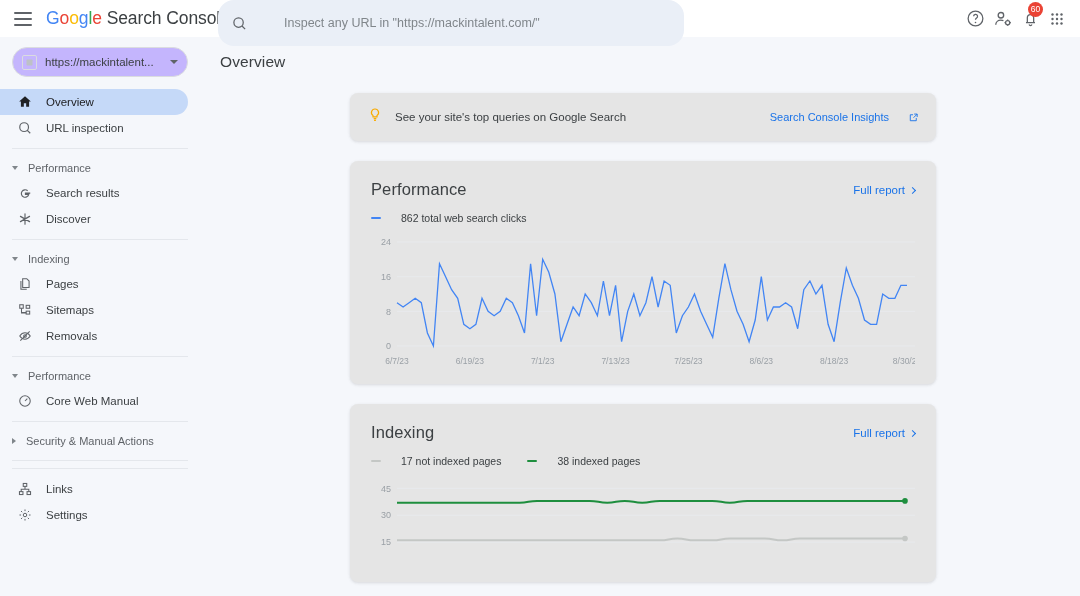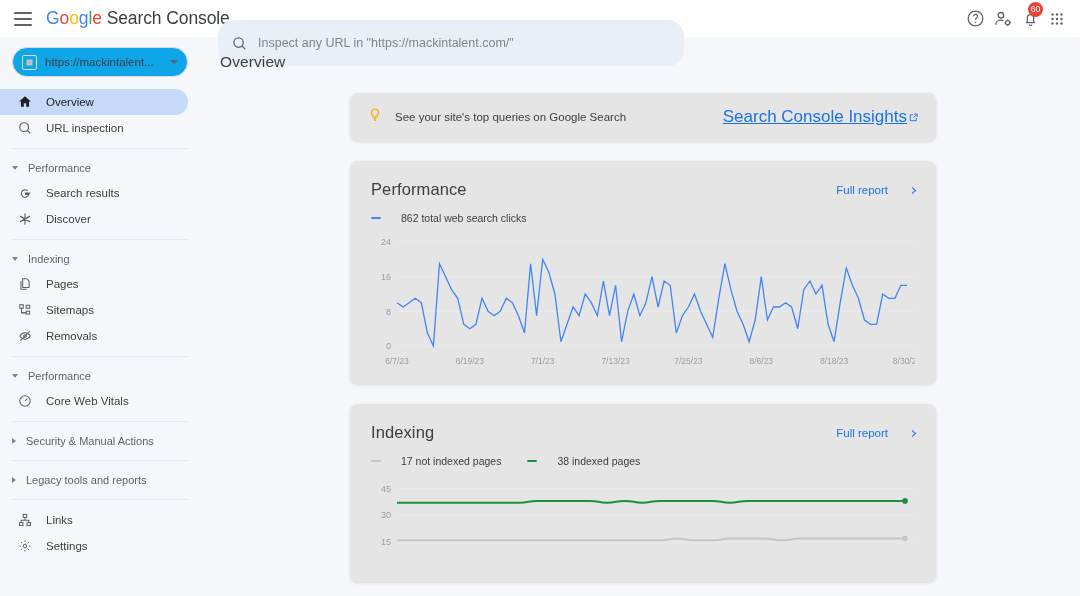--- a/index.html
+++ b/index.html
@@ -40,28 +40,29 @@
   }
   .brand .g1 { color: #4285f4; }
   .brand .g2 { color: #ea4335; }
   .brand .g3 { color: #fbbc05; }
   .brand .g4 { color: #4285f4; }
   .brand .g5 { color: #34a853; }
   .brand .g6 { color: #ea4335; }
 
   .searchwrap {
     position: absolute;
-    left: 218px; top: 20px;
+    left: 218px; top: 0;
     width: 466px; height: 46px;
     background: #eaeff7;
     border-radius: 16px;
     display: flex;
     align-items: center;
     padding: 0 14px;
     cursor: text;
+    gap: 26px;
   }
   .searchwrap svg { flex: 0 0 auto; }
   .searchinput {
     border: 0; outline: 0; background: transparent;
     font-family: "Liberation Sans", sans-serif;
     font-size: 12.5px;
     color: #5f6368;
     margin-left: 11px;
     width: 400px;
   }
@@ -97,21 +98,21 @@
     width: 200px;
     height: 559px;
     background: #f5f7fb;
     padding-top: 10px;
   }
   .siteselect {
     margin: 0 12px 12px 12px;
     height: 30px;
     border: 1px solid #dadce0;
     border-radius: 16px;
-    background: #0ea5e9;
+    background: #c4b5fd;
     display: flex;
     align-items: center;
     padding: 0 9px;
     cursor: pointer;
   }
   .site-favicon {
     width: 15px; height: 15px;
     border: 1px solid #dadce0;
     border-radius: 2px;
     display: flex; align-items: center; justify-content: center;
@@ -187,36 +188,35 @@
   }
   .insights {
     height: 48px;
     display: flex;
     align-items: center;
     padding: 0 17px;
     margin-bottom: 20px;
   }
   .insights-txt { font-size: 11.5px; color: #3c4043; margin-left: 12px; flex: 1; }
   .insights-link {
-    font-size: 17px;
+    font-size: 11px;
     color: #1a73e8;
     display: flex;
     align-items: center;
-    gap: 1px;
+    gap: 19px;
     cursor: pointer;
     white-space: nowrap;
-    text-decoration: underline;
   }
 
   .reportcard { padding: 19px 21px 10px 21px; margin-bottom: 20px; }
   .cardhead { display: flex; align-items: flex-start; justify-content: space-between; }
   .cardtitle { font-size: 16.5px; color: #3c4043; font-weight: 400; letter-spacing: 0.1px; }
   .fullreport {
     font-size: 11.5px; color: #1a73e8; cursor: pointer;
-    display: flex; align-items: center; gap: 22px; white-space: nowrap;
+    display: flex; align-items: center; gap: 5px; white-space: nowrap;
     padding-top: 4px;
   }
   .chev-r { display: block; width: 5px; height: 5px; border-right: 1.4px solid #1a73e8; border-top: 1.4px solid #1a73e8; transform: rotate(45deg); }
 
   .legendrow { display: flex; align-items: center; gap: 26px; margin-top: 13px; }
   .legend { display: flex; align-items: center; gap: 20px; font-size: 10.5px; color: #3c4043; cursor: pointer; }
   .dash { width: 10px; height: 2.5px; border-radius: 2px; display: block; }
 
   .chartbox { position: relative; margin-top: 10px; }
   .chartbox svg { display: block; }
@@ -384,36 +384,32 @@
   </div>
   <div class="navitem">
     <span class="ico">
       <svg width="14" height="14" viewBox="0 0 24 24">
           <g fill="none" stroke="currentColor" stroke-width="1.8">
             <circle cx="12" cy="12" r="9"></circle>
             <path d="M12 12l4-4"></path>
           </g>
         </svg>
     </span>
-    <span class="lbl">Core Web Vitals</span>
+    <span class="lbl">Core Web Manual</span>
   </div>
 
   <div class="divider"></div>
 
   <div class="sectionhead">
     <span class="tri-right"></span>
     <span class="lbl">Security &amp; Manual Actions</span>
   </div>
 
   <div class="divider"></div>
 
-  <div class="sectionhead">
-    <span class="tri-right"></span>
-    <span class="lbl">Legacy tools and reports</span>
-  </div>
 
   <div class="divider"></div>
 
   <div class="navitem">
     <span class="ico">
       <svg width="14" height="14" viewBox="0 0 24 24">
           <g fill="none" stroke="currentColor" stroke-width="1.8">
             <rect x="9" y="2.5" width="6" height="5"></rect>
             <rect x="2.5" y="16.5" width="6" height="5"></rect>
             <rect x="15.5" y="16.5" width="6" height="5"></rect>

